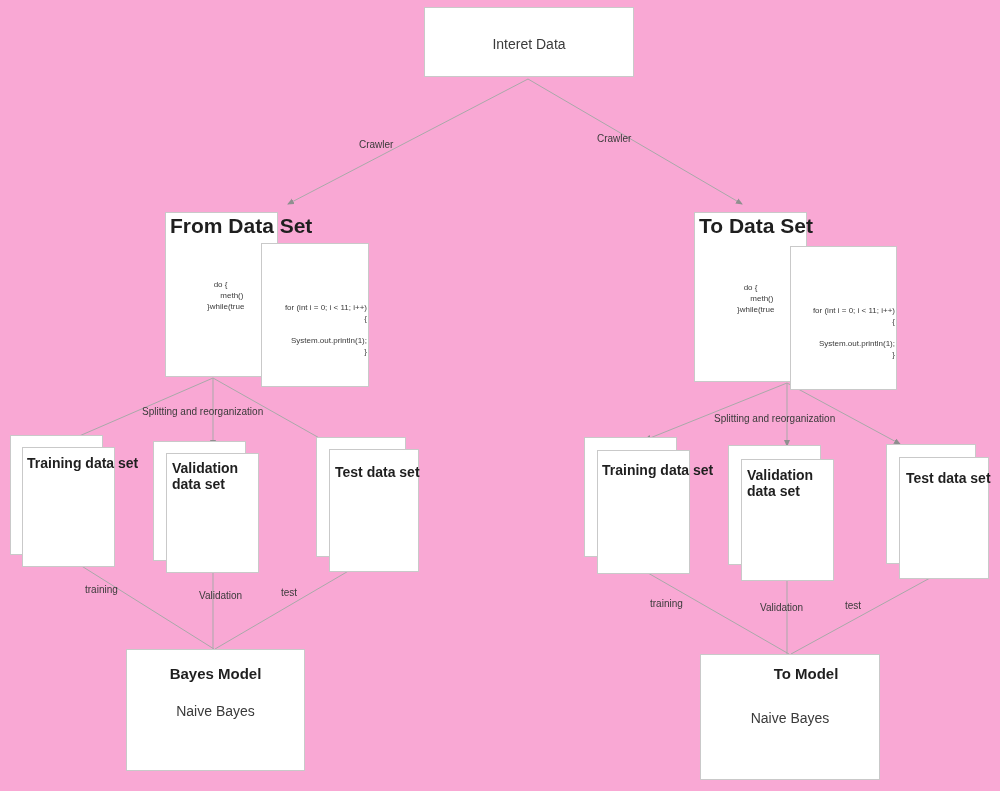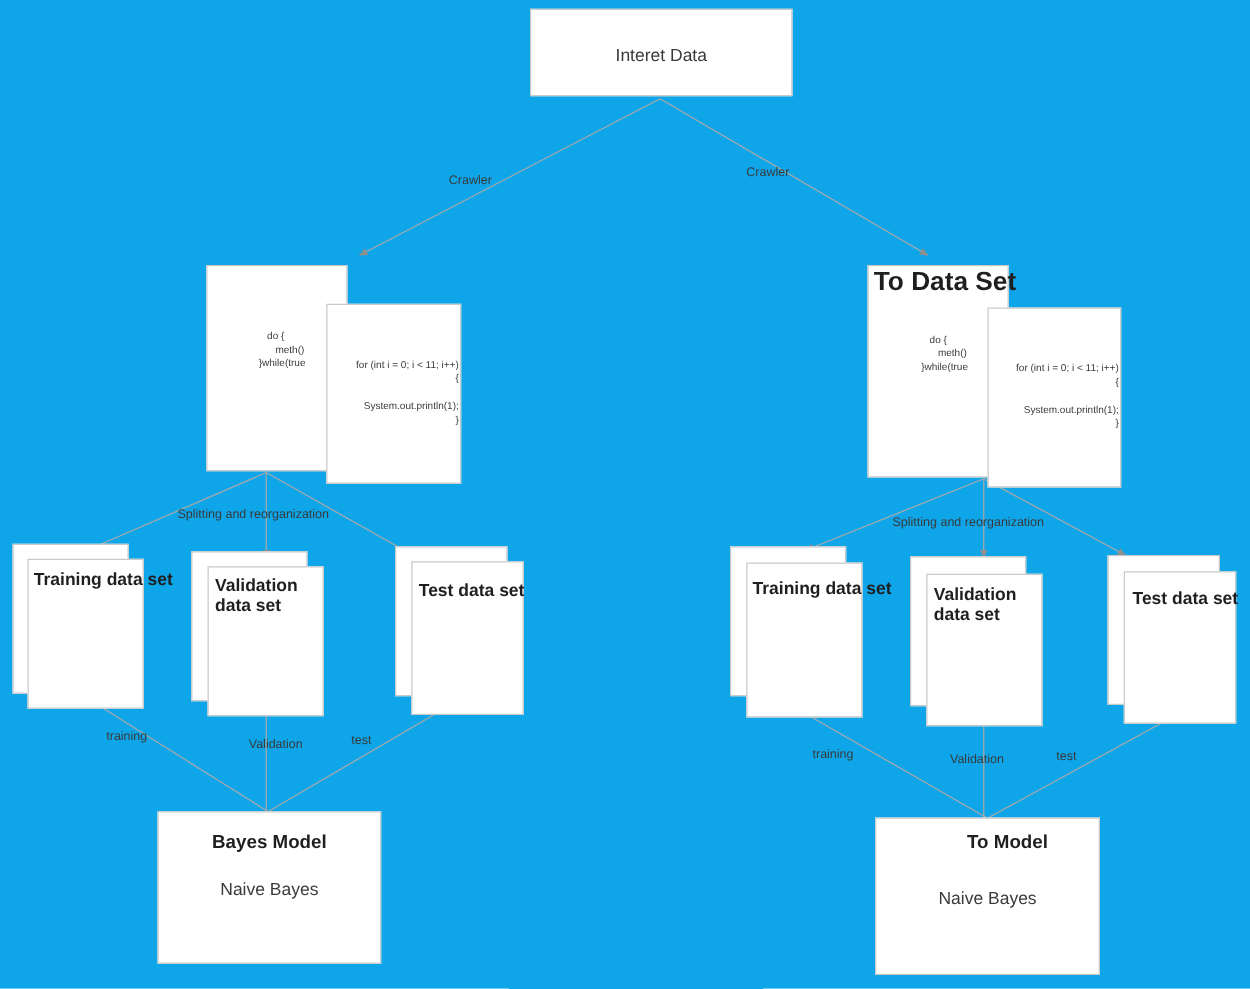--- a/index.html
+++ b/index.html
@@ -8,21 +8,21 @@
     background: #ffffff;
   }
   body {
     font-family: "Liberation Sans", sans-serif;
     color: #3a3a3a;
   }
   #canvas {
     position: relative;
     width: 1000px;
     height: 791px;
-    background: #0ea5e9;
+    background: #f9a8d4;
     overflow: hidden;
   }
   svg.edges {
     position: absolute;
     left: 0;
     top: 0;
     width: 1000px;
     height: 791px;
     pointer-events: none;
   }
@@ -82,20 +82,21 @@
     justify-content: center;
     font-size: 9px;
     color: #3a3a3a;
   }
   .code {
     position: absolute;
     font-size: 8px;
     line-height: 11px;
     color: #3a3a3a;
     white-space: pre;
+    margin-top: 16px;
   }
   .code-center {
     text-align: right;
   }
   .edge-label {
     position: absolute;
     font-size: 10px;
     color: #3a3a3a;
     white-space: pre;
     background: transparent;
@@ -141,20 +142,21 @@
   </svg>
 
   <div class="node" style="left:424px; top:7px; width:210px; height:70px;">
     <div class="txt title-plain" style="left:0; top:28px;">Interet Data</div>
   </div>
 
   <div class="edge-label" style="left:359px; top:139px;">Crawler</div>
   <div class="edge-label" style="left:597px; top:133px;">Crawler</div>
 
   <div class="node" style="left:165px; top:212px; width:113px; height:165px;"></div>
+  <div class="txt title-bold-lg" style="left:170px; top:214px;">From Data Set</div>
 
 
   <div class="code" style="left:207px; top:263px;">   do {
       meth()
 }while(true</div>
 
   <div class="node" style="left:261px; top:243px; width:108px; height:144px;"></div>
   <div class="code code-center" style="left:263px; top:286px; width:104px;">for (int i = 0; i &lt; 11; i++)
 {
 

